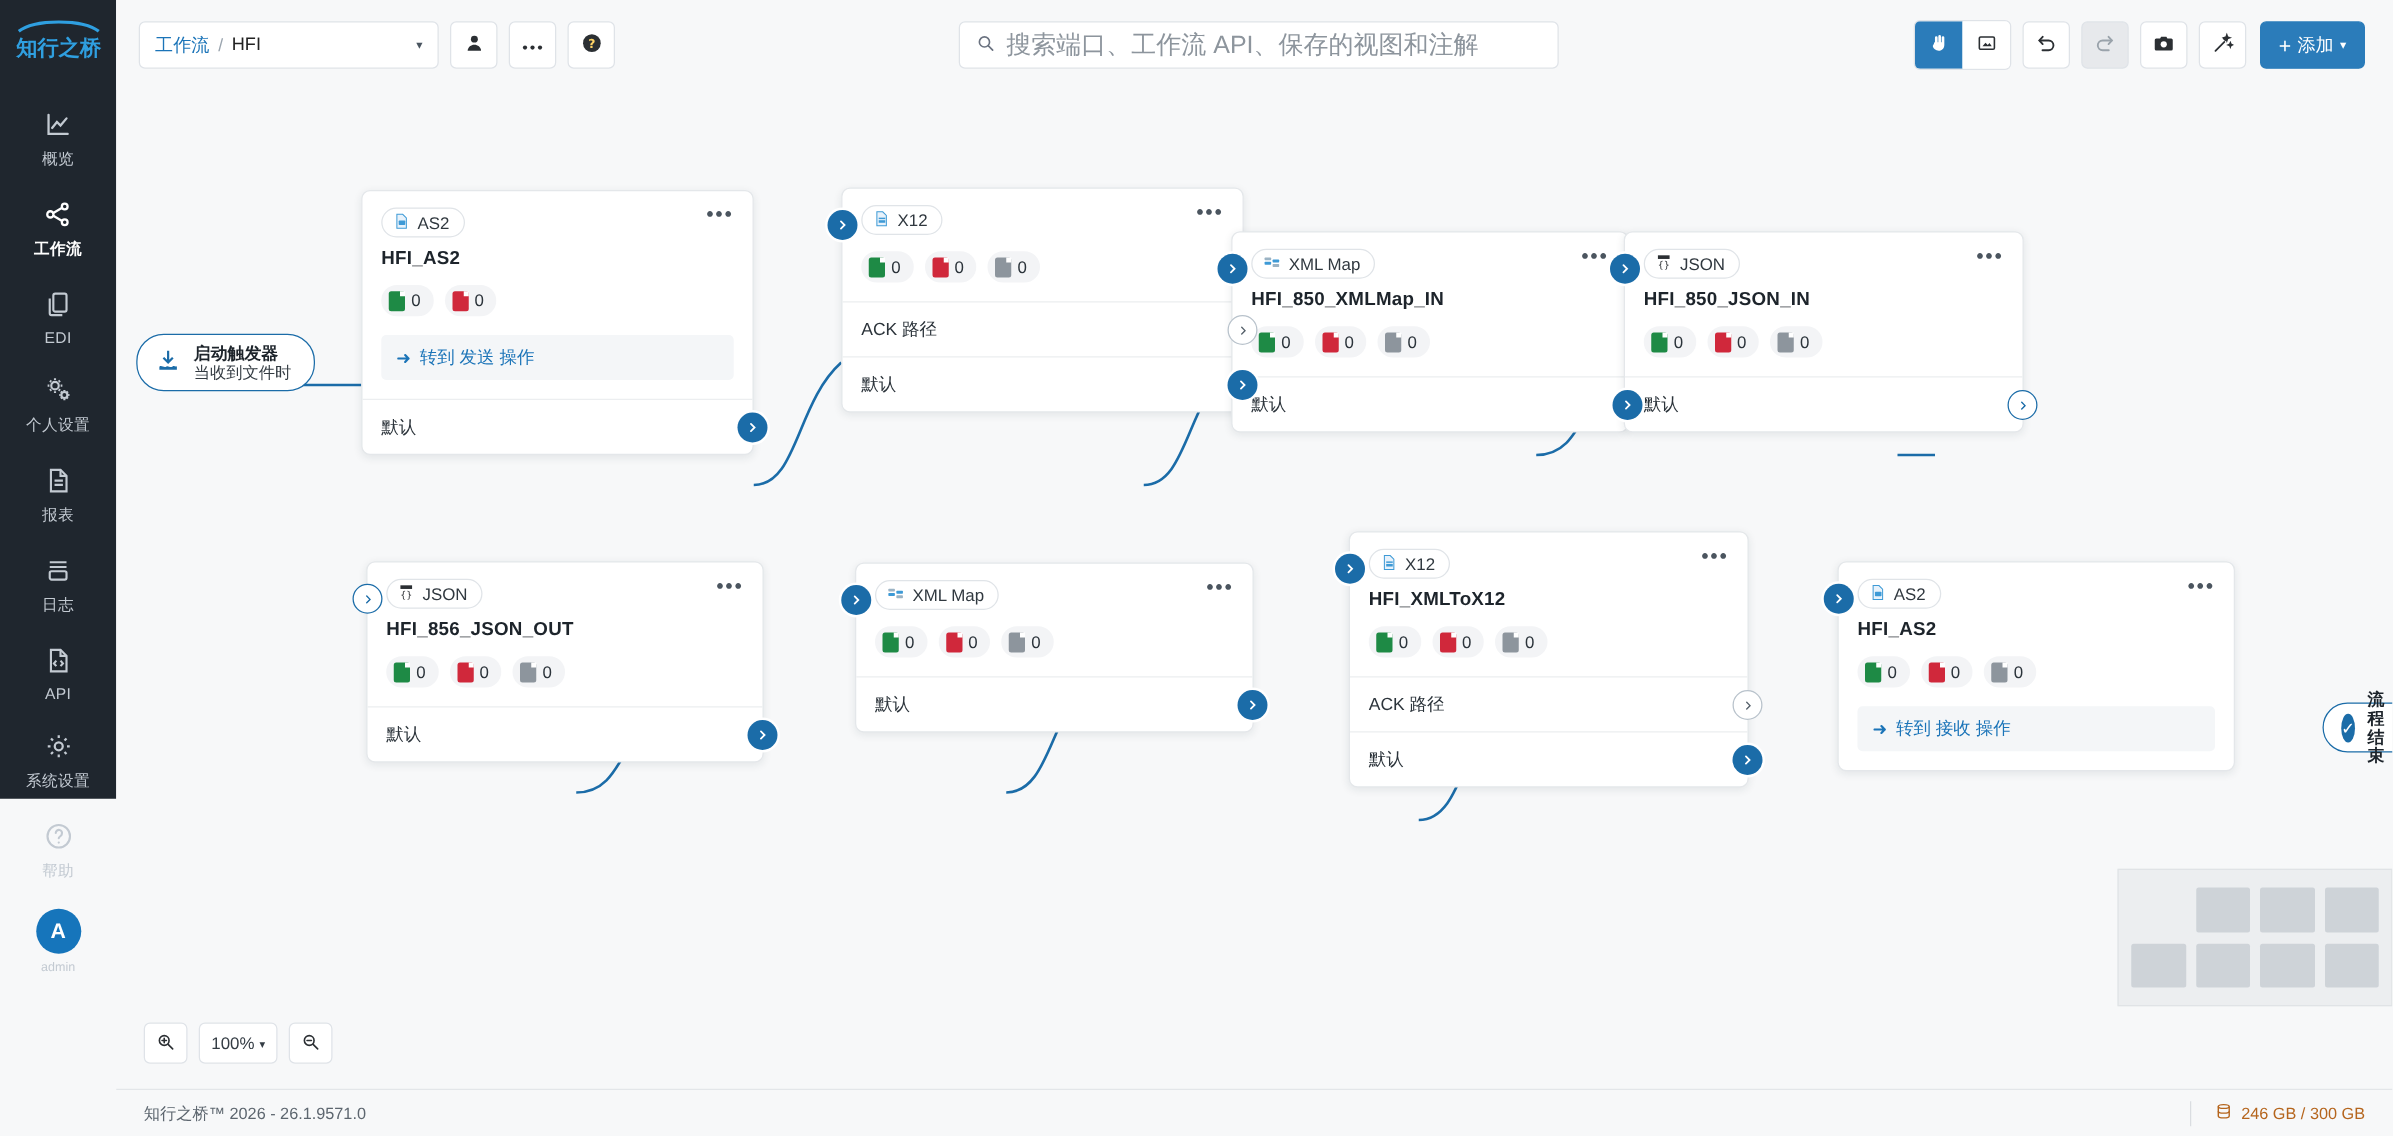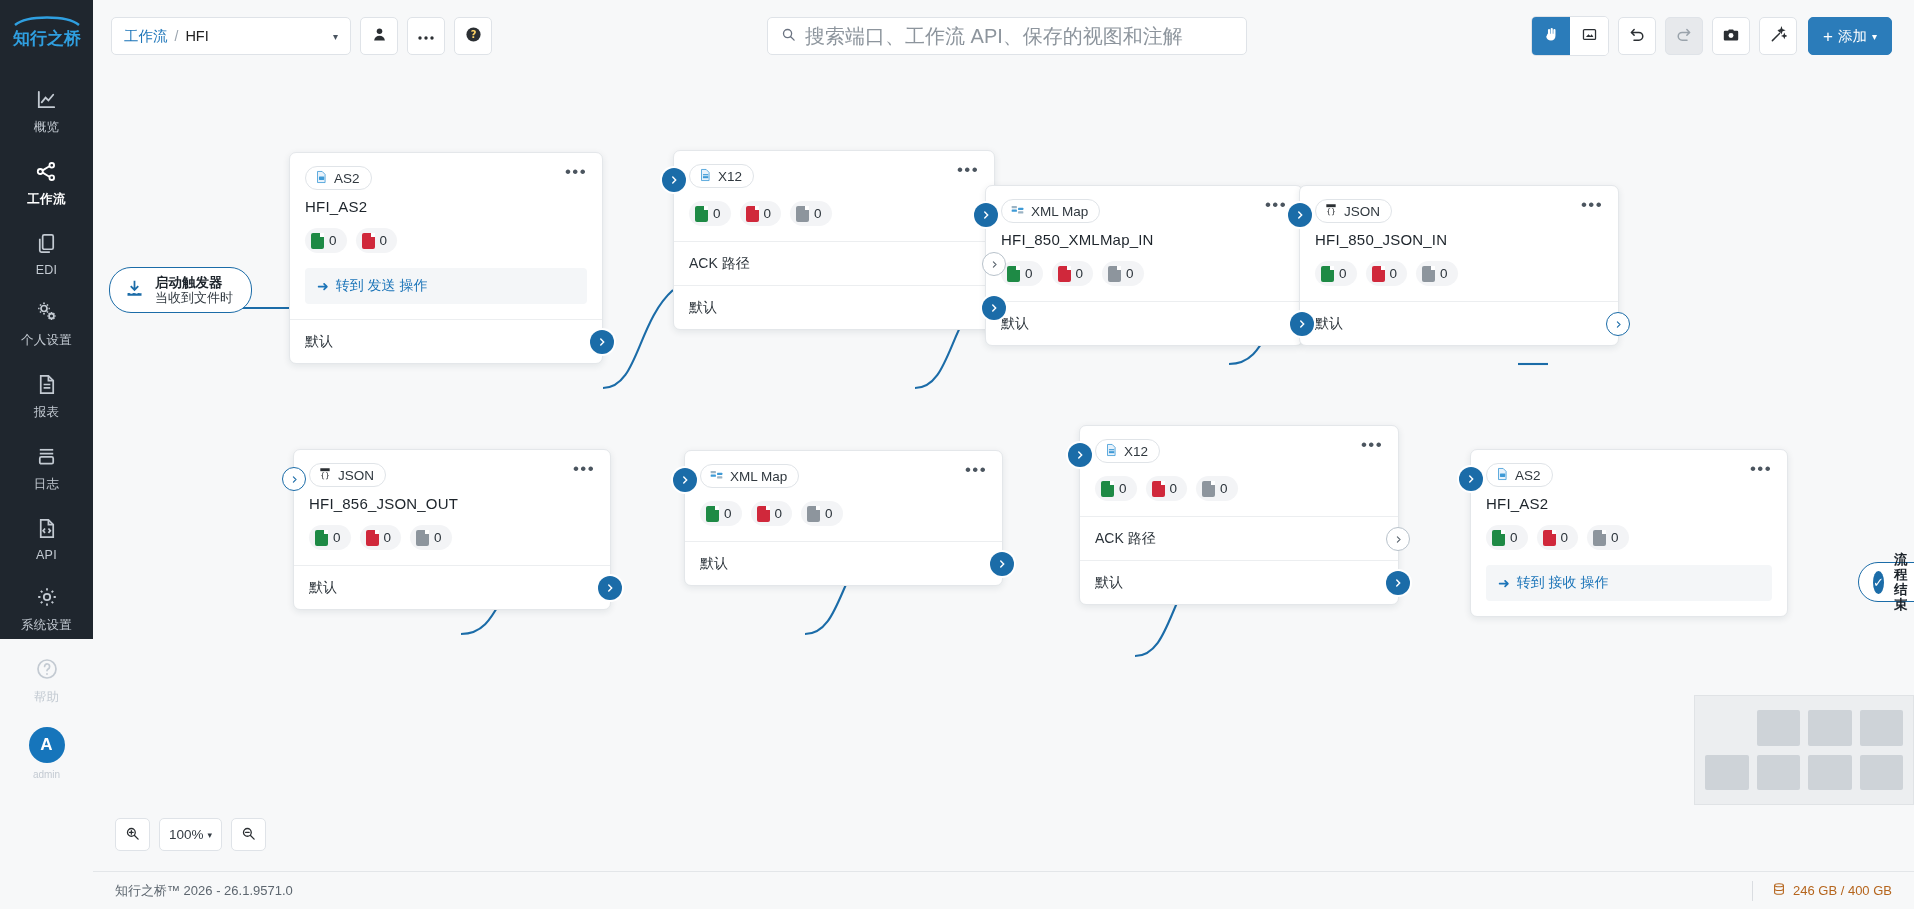--- a/index.html
+++ b/index.html
@@ -87,21 +87,21 @@
   .node {
     position:absolute; background:#fff; border:1px solid #e4e7ea; border-radius:7px;
     box-shadow:0 2px 7px rgba(25,40,60,.09);
   }
   .node-head { padding:13px 15px 0 15px; display:flex; align-items:flex-start; }
   .type-pill {
     border:1px solid #e0e4e8; border-radius:14px; height:24px; padding:0 11px 0 8px;
     display:inline-flex; align-items:center; gap:6px; font-size:13.5px; color:#30383f; background:#fff;
   }
   .dots { margin-left:auto; color:#4b555f; font-size:17px; line-height:12px; letter-spacing:1.4px; cursor:pointer; }
-  .node-title { padding:8px 15px 0 15px; font-size:15px; font-weight:normal; color:#1d242b; letter-spacing:.2px; }
+  .node-title { padding:8px 15px 0 15px; font-size:15px; font-weight:bold; color:#1d242b; letter-spacing:.2px; }
   .counts { padding:13px 15px 15px 15px; display:flex; gap:9px; }
   .cnt { background:#f3f4f6; border-radius:13px; height:25px; padding:0 10px 0 6px; display:flex; align-items:center; gap:5px; font-size:13.5px; color:#2c343b; }
   .doc { width:13px; height:16px; border-radius:2px; position:relative; display:block; }
   .doc.g { background:#1e8a45; } .doc.r { background:#d0283b; } .doc.n { background:#8d959d; }
   .doc::after{ content:""; position:absolute; right:0; top:0; width:4px; height:4px; background:#fff; }
   .goto {
     margin:0 15px 15px 15px; background:#f4f6f8; border-radius:4px; padding:9px 12px;
     font-size:14px; color:#1b74b8; display:flex; align-items:center; gap:7px;
   }
   .row {
@@ -679,20 +679,21 @@
               <svg width="14" height="16" viewBox="0 0 24 24">
                   <path d="M6 2.5h8l5 5v14H6z" fill="#e8f2fb" stroke="#3e9ad6" stroke-width="1.4"></path>
                   <rect x="8.5" y="10.5" width="9" height="2" fill="#3e9ad6"></rect>
                   <rect x="8.5" y="14" width="9" height="3.5" fill="#3e9ad6"></rect>
                 </svg>
             </span>
             <span>X12</span>
           </span>
           <span class="dots">•••</span>
         </div>
+        <div class="node-title">HFI_XMLToX12</div>
         <div class="counts">
           <span class="cnt">
               <i class="doc g"></i>
               <b style="font-weight:normal">0</b>
             </span>
           <span class="cnt">
               <i class="doc r"></i>
               <b style="font-weight:normal">0</b>
             </span>
           <span class="cnt">
@@ -810,17 +811,17 @@
       <span>知行之桥™ 2026 - 26.1.9571.0</span>
       <span class="storage">
         <span class="bar"></span>
         <span>
           <svg width="14" height="16" viewBox="0 0 24 24" fill="none" stroke="#b5651d" stroke-width="1.9">
               <ellipse cx="12" cy="5.5" rx="7.5" ry="2.6"></ellipse>
               <path d="M4.5 5.5v13c0 1.4 3.4 2.6 7.5 2.6s7.5-1.2 7.5-2.6v-13"></path>
               <path d="M4.5 12c0 1.4 3.4 2.6 7.5 2.6s7.5-1.2 7.5-2.6"></path>
             </svg>
         </span>
-        <span>246 GB / 400 GB</span>
+        <span>246 GB / 300 GB</span>
       </span>
     </footer>
   </section>
 </div>
 
 </body></html>

